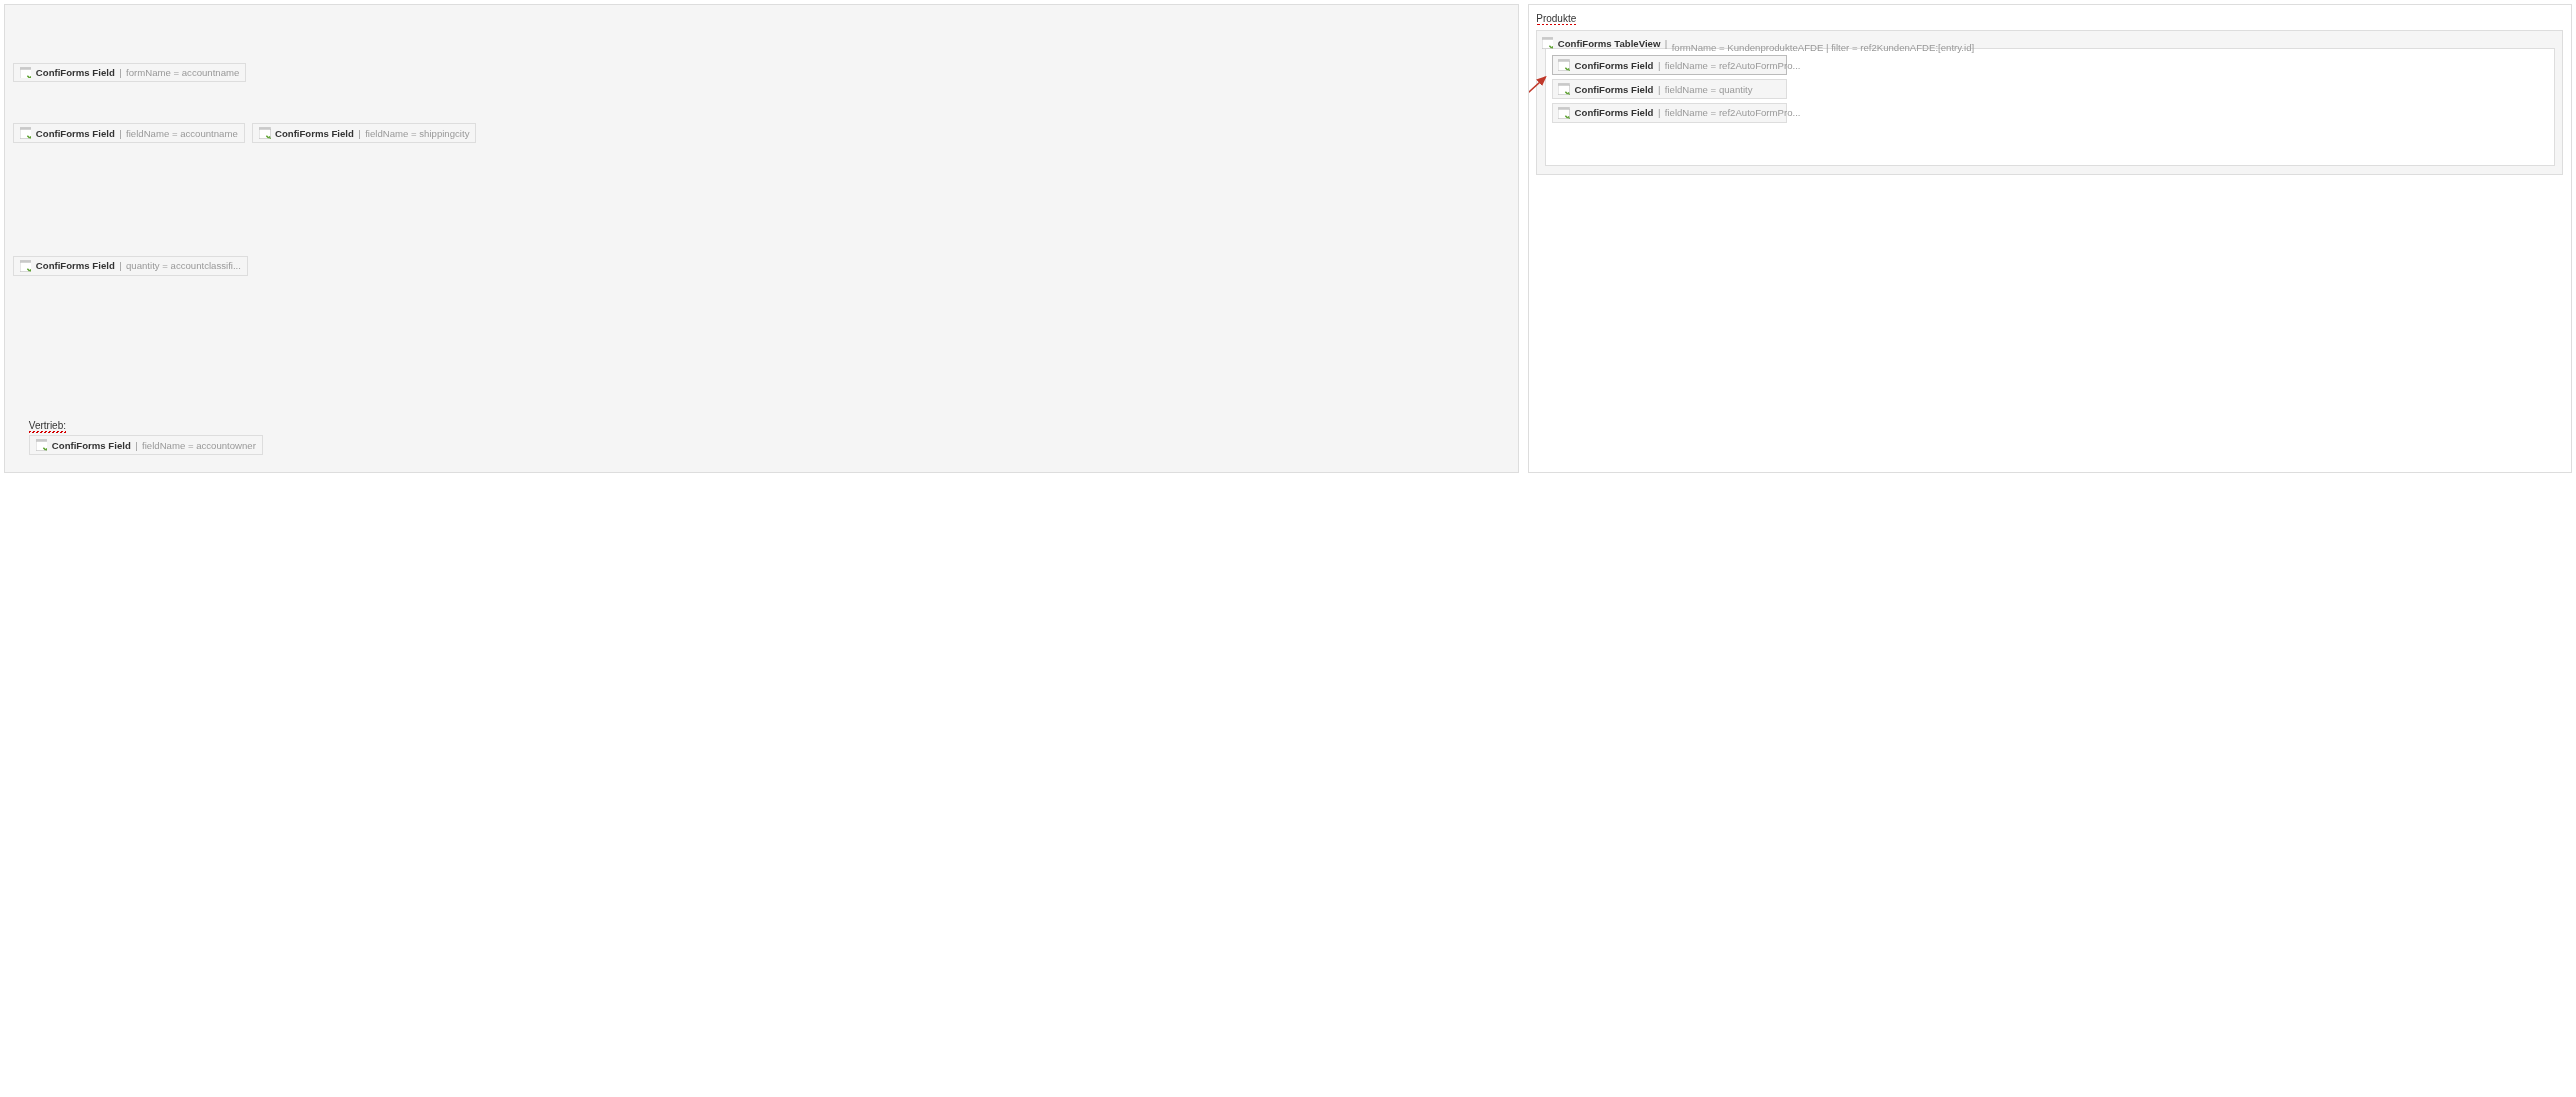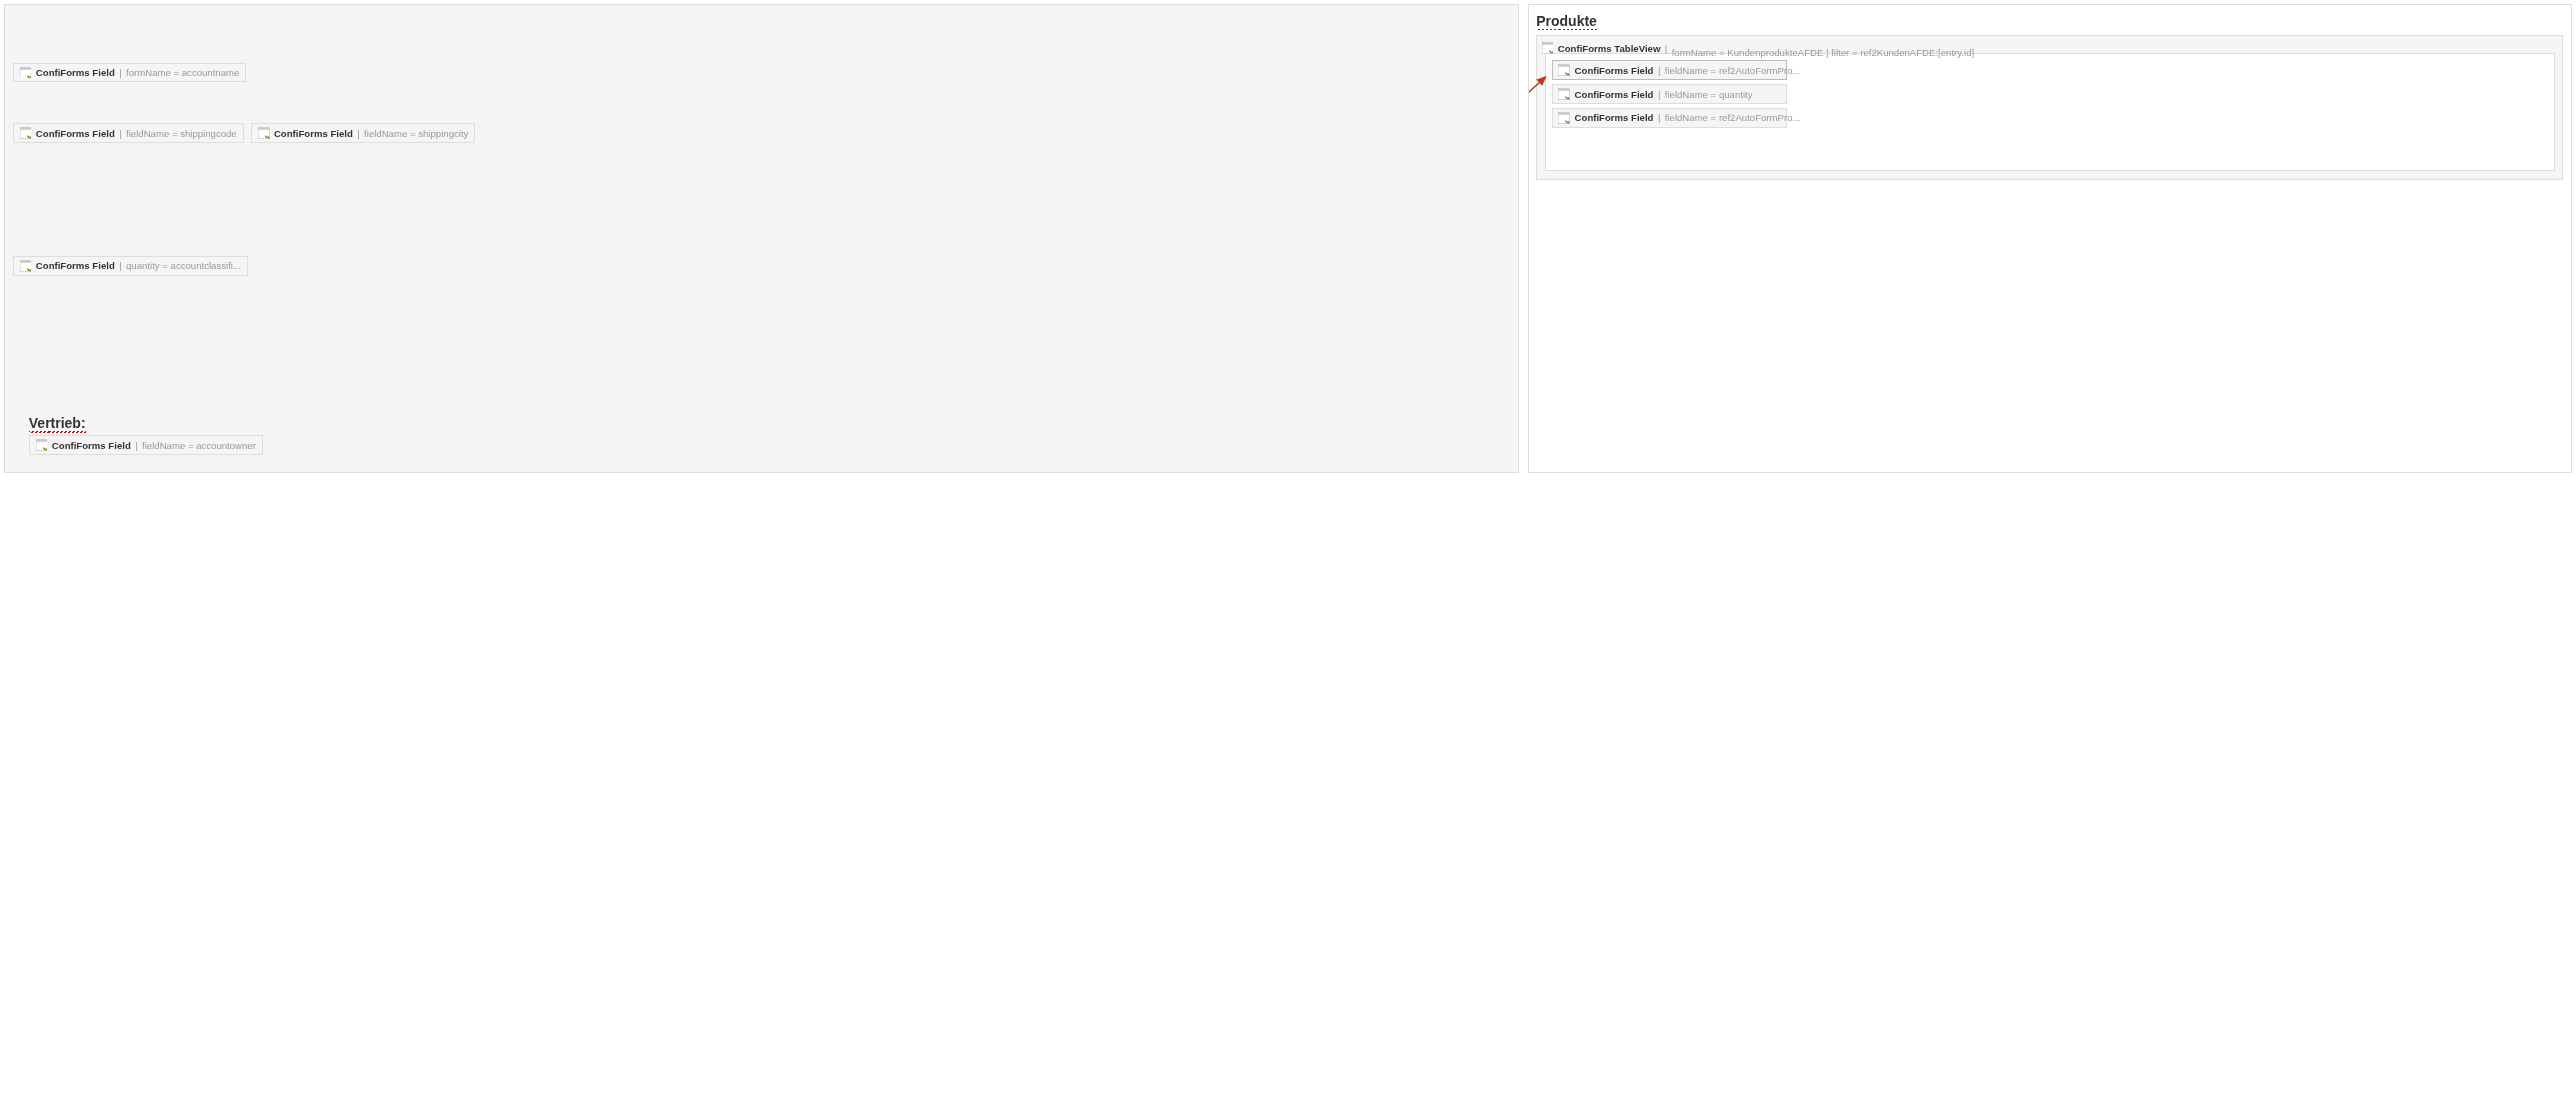--- a/index.html
+++ b/index.html
@@ -1,21 +1,21 @@
 <!DOCTYPE html>
 <html><head>
 <meta charset="utf-8">
 <style>
   * { box-sizing: border-box; }
   html, body { margin: 0; padding: 0; font-family: Arial, Helvetica, sans-serif; font-size: 10.3px; background: #fff; color: #333; }
   .wrap { padding: 4.4px 4.4px; }
   .cols { display: flex; gap: 8.8px; height: 469px; }
   .col-left { flex: 0 0 59%; border: 0.7px solid #ddd; background: #f5f5f5; padding: 7.4px; overflow: hidden; position: relative; }
   .col-right { flex: 1; border: 0.7px solid #ddd; background: #fff; padding: 7.4px; overflow: hidden; position: relative; }
-  .spell-heading { font-weight: bold; font-size: 14px; margin: 0 0 1.5px 0; display: inline-block; position: relative; }
+  .spell-heading { font-weight: normal; font-size: 10px; margin: 0 0 1.5px 0; display: inline-block; position: relative; }
   .spell-heading::after {
     content: ""; position: absolute; left: 0; right: 0; bottom: -1.5px; height: 1.5px;
     background: repeating-linear-gradient(
       -45deg,
       #d40000 0, #d40000 1.5px, transparent 1.5px, transparent 2.9px
     );
   }
   .macro {
     display: inline-flex; align-items: center; gap: 4.4px;
     background: #f5f5f5; border: 0.7px solid #ddd; padding: 2.9px 5.9px;
@@ -81,21 +81,21 @@
               <svg viewBox="0 0 16 16">
                   <rect x="0" y="0" width="16" height="3" fill="#ccc"></rect>
                   <rect x="0" y="3" width="16" height="13" fill="#fff" stroke="#bbb"></rect>
                   <path d="M10 12 L13 15" stroke="#5aa02c" stroke-width="2"></path>
                   <path d="M13 15 L15 13" stroke="#5aa02c" stroke-width="2"></path>
                   <polygon points="14,16 16,16 16,14" fill="#5aa02c"></polygon>
                 </svg>
             </span>
             <b>ConfiForms Field</b>
             <span class="sep">|</span>
-            <span class="params">fieldName = shippingcode</span>
+            <span class="params">fieldName = accountname</span>
           </span>
           <span class="macro" style="margin-left:4.4px;">
             <span class="macro-icon">
               <svg viewBox="0 0 16 16">
                   <rect x="0" y="0" width="16" height="3" fill="#ccc"></rect>
                   <rect x="0" y="3" width="16" height="13" fill="#fff" stroke="#bbb"></rect>
                   <path d="M10 12 L13 15" stroke="#5aa02c" stroke-width="2"></path>
                   <path d="M13 15 L15 13" stroke="#5aa02c" stroke-width="2"></path>
                   <polygon points="14,16 16,16 16,14" fill="#5aa02c"></polygon>
                 </svg>

